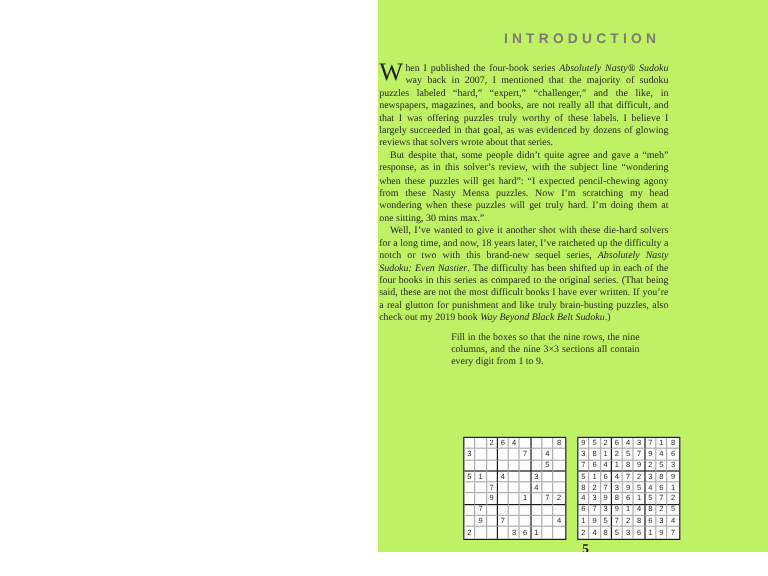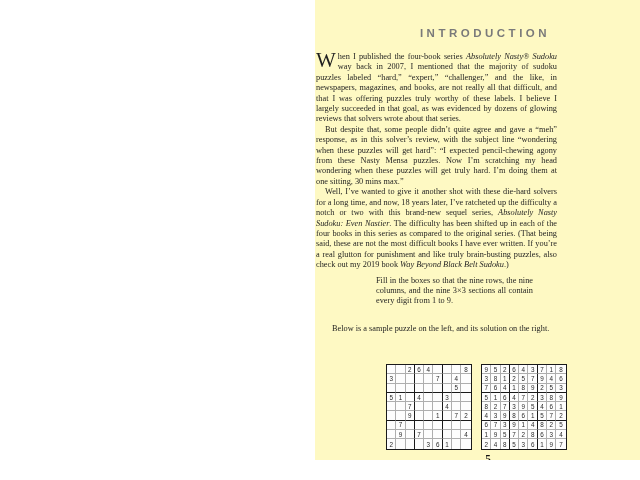--- a/index.html
+++ b/index.html
@@ -1,35 +1,35 @@
 <!DOCTYPE html>
 <html><head>
 <meta charset="utf-8">
 <style>
   html,body{margin:0;padding:0;background:#ffffff;}
   #canvas{
-    position:relative;width:640px;height:460px;background:#fef9c3;overflow:hidden;
+    position:relative;width:640px;height:460px;background:#bef264;overflow:hidden;
     font-family:"Liberation Serif", serif;color:#1f1f1f;
   }
   .heading{
     position:absolute;top:27px;left:485px;transform:translateX(-50%);
     font-family:"Liberation Sans", sans-serif;font-weight:bold;
     font-size:11.5px;letter-spacing:3.5px;color:#7a7a7a;white-space:nowrap;
   }
   .body-col{
     position:absolute;left:316px;top:52px;width:241px;
     font-size:8.3px;line-height:10.4px;text-align:justify;
   }
   .para{margin:0;}
   .para.ind{text-indent:9px;}
   .dropcap{
     float:left;font-size:21px;line-height:17.5px;padding-right:2px;
     font-family:"Liberation Serif", serif;color:#1f1f1f;
   }
-  .rulebox{margin:5px 24px 17px 60px;text-align:justify;}
+  .rulebox{margin:5px 24px 7px 60px;text-align:justify;}
   .caption{margin:0;text-indent:16px;text-align:left;}
   .sudoku{
     position:absolute;display:grid;
     grid-template-columns:repeat(9,9.3px);grid-template-rows:repeat(9,9.3px);
     border:1.5px solid #1a1a1a;background:#fdfdfd;
   }
   .sudoku.left{left:386px;top:364px;}
   .sudoku.right{left:481px;top:364px;}
   .cell{
     display:flex;align-items:center;justify-content:center;
@@ -54,21 +54,20 @@
 
   <div class="blank-page"></div>
 
   <div class="heading">INTRODUCTION</div>
 
   <div class="body-col">
     <p class="para"><span class="dropcap">W</span><span>hen I published the four-book series </span><i>Absolutely Nasty® Sudoku</i><span> way back in 2007, I mentioned that the majority of sudoku puzzles labeled “hard,” “expert,” “challenger,” and the like, in newspapers, magazines, and books, are not really all that difficult, and that I was offering puzzles truly worthy of these labels. I believe I largely succeeded in that goal, as was evidenced by dozens of glowing reviews that solvers wrote about that series.</span></p>
     <p class="para ind"><span>But despite that, some people didn’t quite agree and gave a “meh” response, as in this solver’s review, with the subject line “wondering when these puzzles will get hard”: “I expected pencil-chewing agony from these Nasty Mensa puzzles. Now I’m scratching my head wondering when these puzzles will get truly hard. I’m doing them at one sitting, 30 mins max.”</span></p>
     <p class="para ind"><span>Well, I’ve wanted to give it another shot with these die-hard solvers for a long time, and now, 18 years later, I’ve ratcheted up the difficulty a notch or two with this brand-new sequel series, </span><i>Absolutely Nasty Sudoku: Even Nastier</i><span>. The difficulty has been shifted up in each of the four books in this series as compared to the original series. (That being said, these are not the most difficult books I have ever written. If you’re a real glutton for punishment and like truly brain-busting puzzles, also check out my 2019 book </span><i>Way Beyond Black Belt Sudoku</i><span>.)</span></p>
     <p class="para rulebox">Fill in the boxes so that the nine rows, the nine columns, and the nine 3×3 sections all contain every digit from 1 to 9.</p>
-    <p class="caption">Below is a sample puzzle on the left, and its solution on the right.</p>
   </div>
 
   <div class="sudoku left">
       <div class="cell"></div>
       <div class="cell"></div>
       <div class="cell br">2</div>
       <div class="cell">6</div>
       <div class="cell">4</div>
       <div class="cell br"></div>
       <div class="cell"></div>

